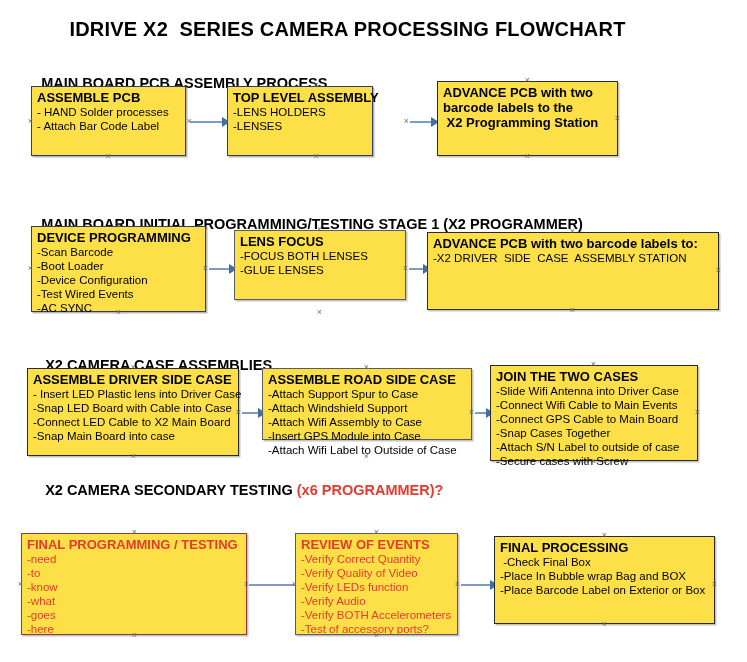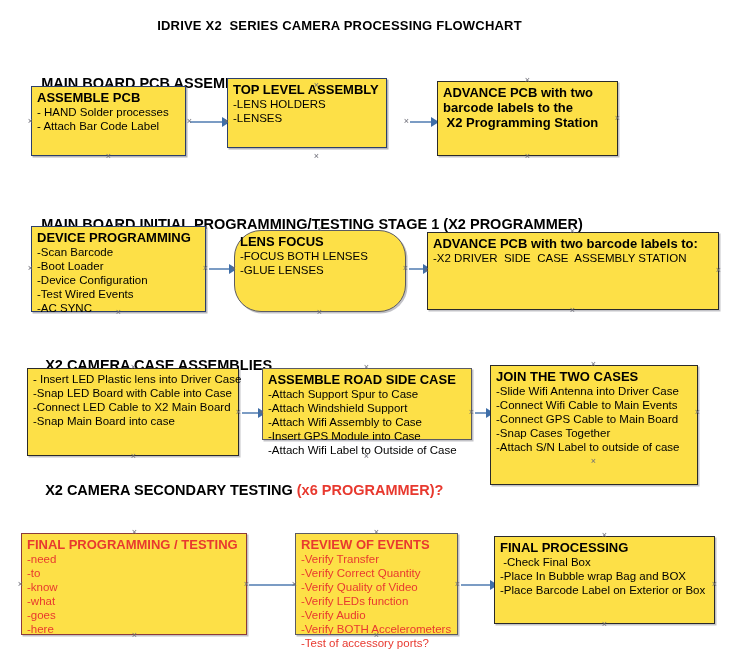--- a/index.html
+++ b/index.html
@@ -9,23 +9,23 @@
     font-family:"Liberation Sans", sans-serif;
     position:relative;
     overflow:hidden;
     color:#000;
   }
   .canvas{position:absolute;left:0;top:0;width:747px;height:662px;}
 
   
   .doc-title{
     position:absolute;
-    left:4px;width:671px;top:18px;
+    left:12px;width:671px;top:18px;
     text-align:center;
-    font-size:13px;font-weight:bold;
+    font-size:20px;font-weight:bold;
     letter-spacing:.2px;
     white-space:pre;
   }
   .section-title{
     position:absolute;
     font-size:14.5px;font-weight:bold;
     white-space:pre;
   }
   .section-title .red{color:#e8392f;}
 
@@ -86,21 +86,21 @@
     <div class="li">- Attach Bar Code Label</div>
   </div>
   <div class="hx" style="left:105px;top:82px;"></div>
   <div class="hx" style="left:105px;top:153px;"></div>
   <div class="hx" style="left:27px;top:118px;"></div>
 
   <div class="conn" style="left:190px;top:121px;width:36px;"></div>
   <div class="arrow" style="left:222px;top:117px;"></div>
   <div class="hx" style="left:186px;top:118px;"></div>
 
-  <div class="node blueborder" style="left:227px;top:78px;width:160px;height:70px;">
+  <div class="node blueborder" style="left:227px;top:86px;width:146px;height:70px;">
     <div class="hd">TOP LEVEL ASSEMBLY</div>
     <div class="li">-LENS HOLDERS</div>
     <div class="li">-LENSES</div>
   </div>
   <div class="hx" style="left:313px;top:82px;"></div>
   <div class="hx" style="left:313px;top:153px;"></div>
   <div class="hx" style="left:223px;top:118px;"></div>
   <div class="hx" style="left:403px;top:118px;"></div>
 
   <div class="conn" style="left:410px;top:121px;width:25px;"></div>
@@ -128,21 +128,21 @@
     <div class="li">-AC SYNC</div>
   </div>
   <div class="hx" style="left:115px;top:222px;"></div>
   <div class="hx" style="left:115px;top:309px;"></div>
   <div class="hx" style="left:27px;top:265px;"></div>
   <div class="hx" style="left:202px;top:265px;"></div>
 
   <div class="conn" style="left:209px;top:268px;width:24px;"></div>
   <div class="arrow" style="left:229px;top:264px;"></div>
 
-  <div class="node grayborder" style="left:234px;top:230px;width:172px;height:82px;border-radius:27px;">
+  <div class="node grayborder" style="left:234px;top:230px;width:172px;height:70px;">
     <div class="hd">LENS FOCUS</div>
     <div class="li">-FOCUS BOTH LENSES</div>
     <div class="li">-GLUE LENSES</div>
   </div>
   <div class="hx" style="left:316px;top:226px;"></div>
   <div class="hx" style="left:316px;top:309px;"></div>
   <div class="hx" style="left:230px;top:265px;"></div>
   <div class="hx" style="left:402px;top:265px;"></div>
 
   <div class="conn" style="left:409px;top:268px;width:18px;"></div>
@@ -155,20 +155,21 @@
   <div class="hx" style="left:569px;top:228px;"></div>
   <div class="hx" style="left:569px;top:307px;"></div>
   <div class="hx" style="left:423px;top:267px;"></div>
   <div class="hx" style="left:715px;top:267px;"></div>
 
   <div class="section-title" style="left:29px;top:341px;">
     <span>X2 CAMERA CASE ASSEMBLIES</span>
   </div>
 
   <div class="node blackborder" style="left:27px;top:368px;width:212px;height:88px;">
+    <div class="hd">ASSEMBLE DRIVER SIDE CASE</div>
     <div class="li">- Insert LED Plastic lens into Driver Case</div>
     <div class="li">-Snap LED Board with Cable into Case</div>
     <div class="li">-Connect LED Cable to X2 Main Board</div>
     <div class="li">-Snap Main Board into case</div>
   </div>
   <div class="hx" style="left:130px;top:364px;"></div>
   <div class="hx" style="left:130px;top:453px;"></div>
   <div class="hx" style="left:235px;top:409px;"></div>
 
   <div class="conn" style="left:242px;top:412px;width:20px;"></div>
@@ -183,27 +184,28 @@
     <div class="li">-Attach Wifi Label to Outside of Case</div>
   </div>
   <div class="hx" style="left:363px;top:364px;"></div>
   <div class="hx" style="left:363px;top:453px;"></div>
   <div class="hx" style="left:258px;top:409px;"></div>
   <div class="hx" style="left:468px;top:409px;"></div>
 
   <div class="conn" style="left:475px;top:412px;width:15px;"></div>
   <div class="arrow" style="left:486px;top:408px;"></div>
 
-  <div class="node blackborder" style="left:490px;top:365px;width:208px;height:120px;">
+  <div class="node blackborder" style="left:490px;top:365px;width:208px;height:96px;">
     <div class="hd">JOIN THE TWO CASES</div>
     <div class="li">-Slide Wifi Antenna into Driver Case</div>
     <div class="li">-Connect Wifi Cable to Main Events</div>
     <div class="li">-Connect GPS Cable to Main Board</div>
     <div class="li">-Snap Cases Together</div>
     <div class="li">-Attach S/N Label to outside of case</div>
+    <div class="li">-Secure cases with Screw</div>
   </div>
   <div class="hx" style="left:590px;top:361px;"></div>
   <div class="hx" style="left:590px;top:458px;"></div>
   <div class="hx" style="left:694px;top:409px;"></div>
 
   <div class="section-title" style="left:29px;top:466px;">
     <span>X2 CAMERA SECONDARY TESTING </span><span class="red">(x6 PROGRAMMER)?</span>
   </div>
 
   <div class="node redborder red" style="left:21px;top:533px;width:226px;height:102px;">
@@ -216,21 +218,20 @@
     <div class="li">-here</div>
   </div>
   <div class="hx" style="left:131px;top:529px;"></div>
   <div class="hx" style="left:131px;top:632px;"></div>
   <div class="hx" style="left:17px;top:581px;"></div>
   <div class="hx" style="left:243px;top:581px;"></div>
   <div class="conn" style="left:249px;top:584px;width:46px;"></div>
 
   <div class="node grayborder red" style="left:295px;top:533px;width:163px;height:102px;">
     <div class="hd">REVIEW OF EVENTS</div>
-    <div class="li">-Verify Transfer</div>
     <div class="li">-Verify Correct Quantity</div>
     <div class="li">-Verify Quality of Video</div>
     <div class="li">-Verify LEDs function</div>
     <div class="li">-Verify Audio</div>
     <div class="li">-Verify BOTH Accelerometers</div>
     <div class="li overflow">-Test of accessory ports?</div>
   </div>
   <div class="hx" style="left:373px;top:529px;"></div>
   <div class="hx" style="left:373px;top:632px;"></div>
   <div class="hx" style="left:291px;top:581px;"></div>

